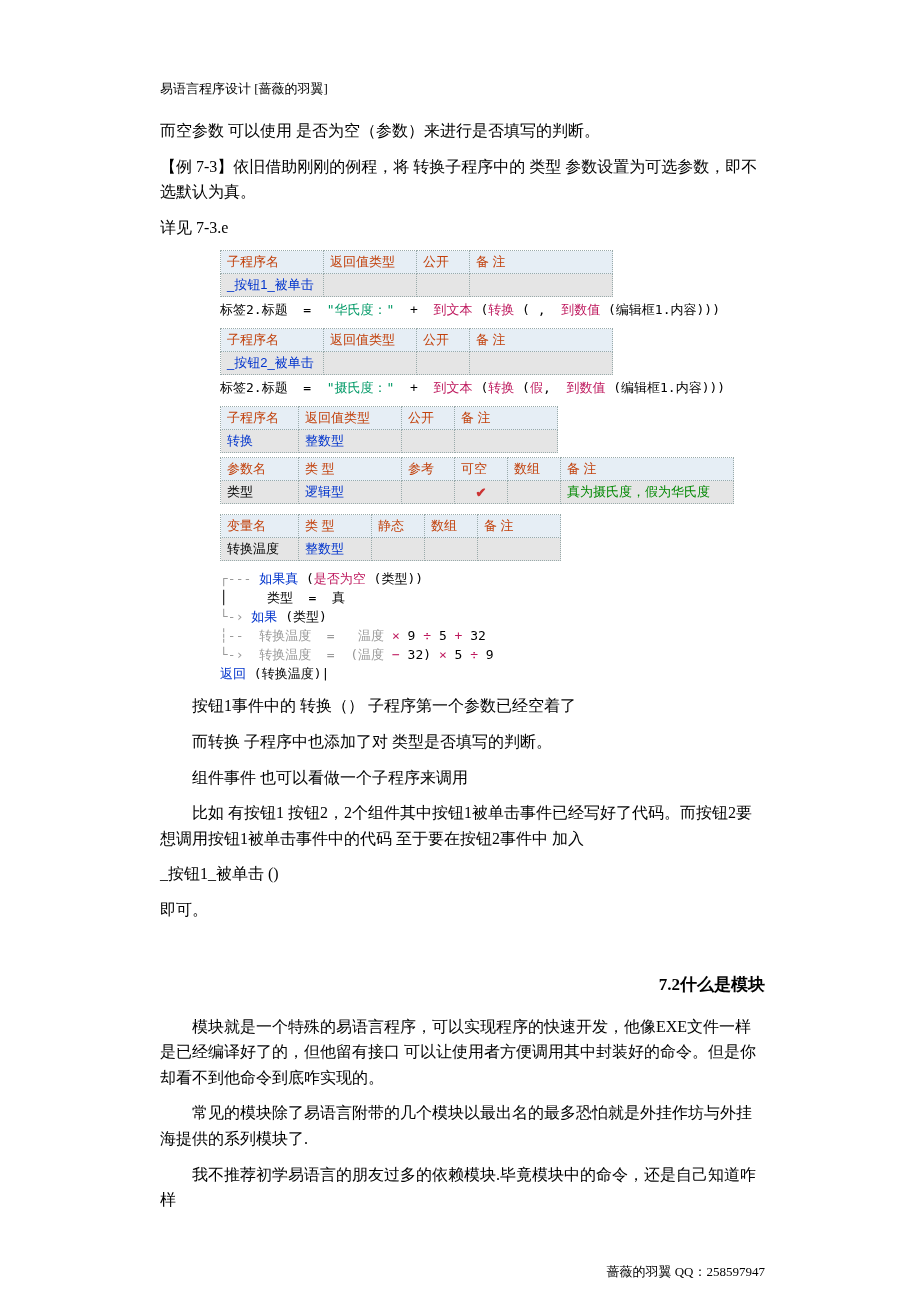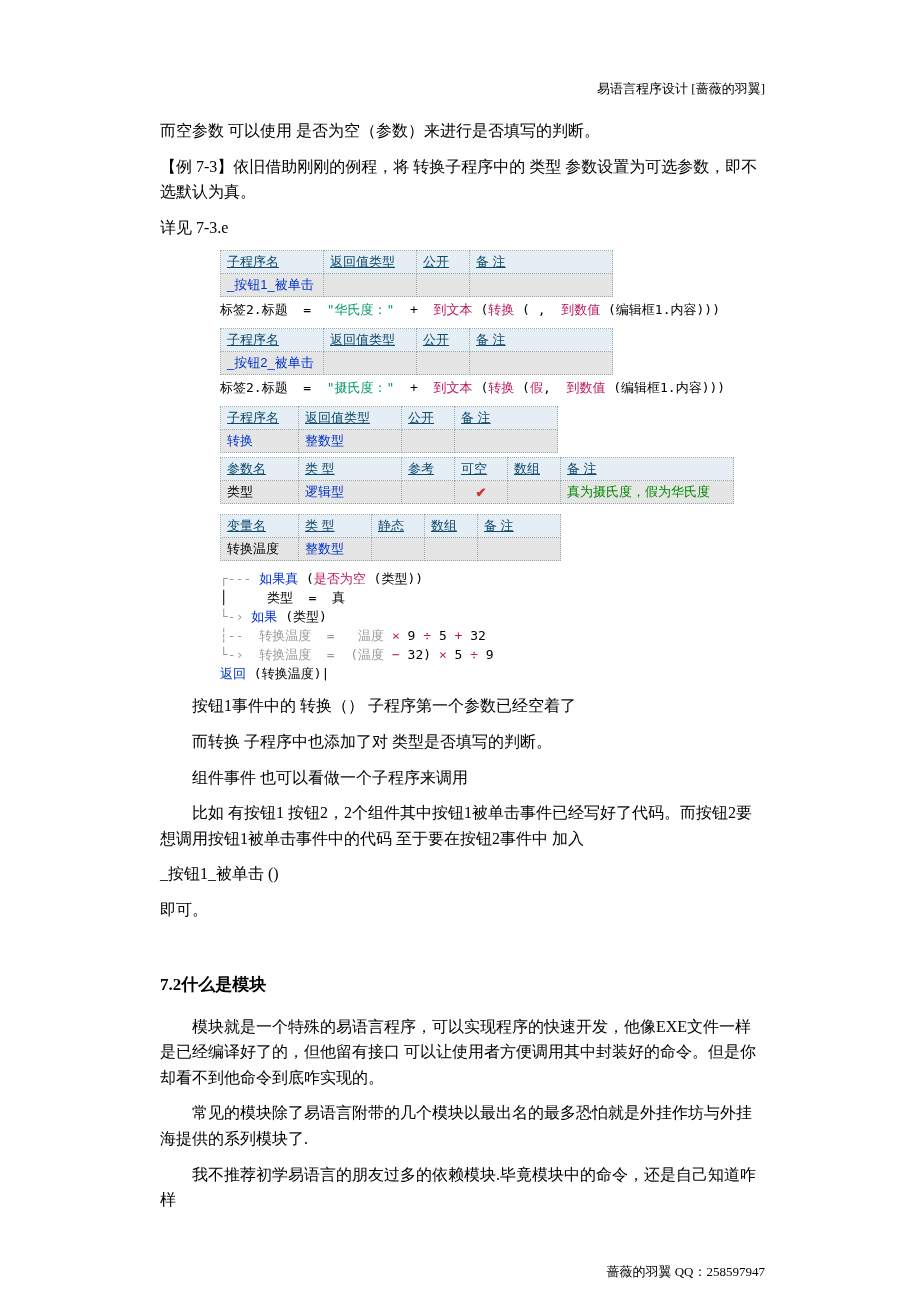--- a/index.html
+++ b/index.html
@@ -8,21 +8,21 @@
     margin: 0;
     padding: 0;
     width: 920px;
     font-size: 16px;
     color: #000;
   }
   .page {
     padding: 80px 155px 60px 160px;
   }
   .header-right {
-    text-align: right;
+    text-align: left;
     font-size: 13px;
     margin-bottom: 20px;
   }
   .para {
     margin: 4px 0 10px 0;
     line-height: 1.6;
   }
   .indent {
     text-indent: 2em;
   }
@@ -40,36 +40,35 @@
   }
   table.ide th, table.ide td {
     border: 1px dotted #9aa;
     padding: 2px 6px;
     text-align: left;
     background: #e5e5e5;
   }
   table.ide th {
     background: #e6eef5;
     font-weight: normal;
-    color: #0c4a6e;
-    text-decoration: underline;
+    color: #c2410c;
   }
   .codeline {
     font-family: SimSun, monospace;
     font-size: 13px;
     margin: 1px 0;
     white-space: pre;
   }
   .kw { color: #0033cc; }
   .str { color: #009966; }
   .fn { color: #be185d; }
   .comment { color: #008800; }
   .check { color: #cc3333; font-weight: bold; text-align:center; display:block;}
   h2.sec {
-    text-align: left;
+    text-align: right;
     font-size: 17px;
     font-weight: bold;
     margin: 50px 0 18px 0;
   }
   .footer {
     text-align: right;
     font-size: 13px;
     margin-top: 50px;
   }
   .tree-prefix { color: #999; }

